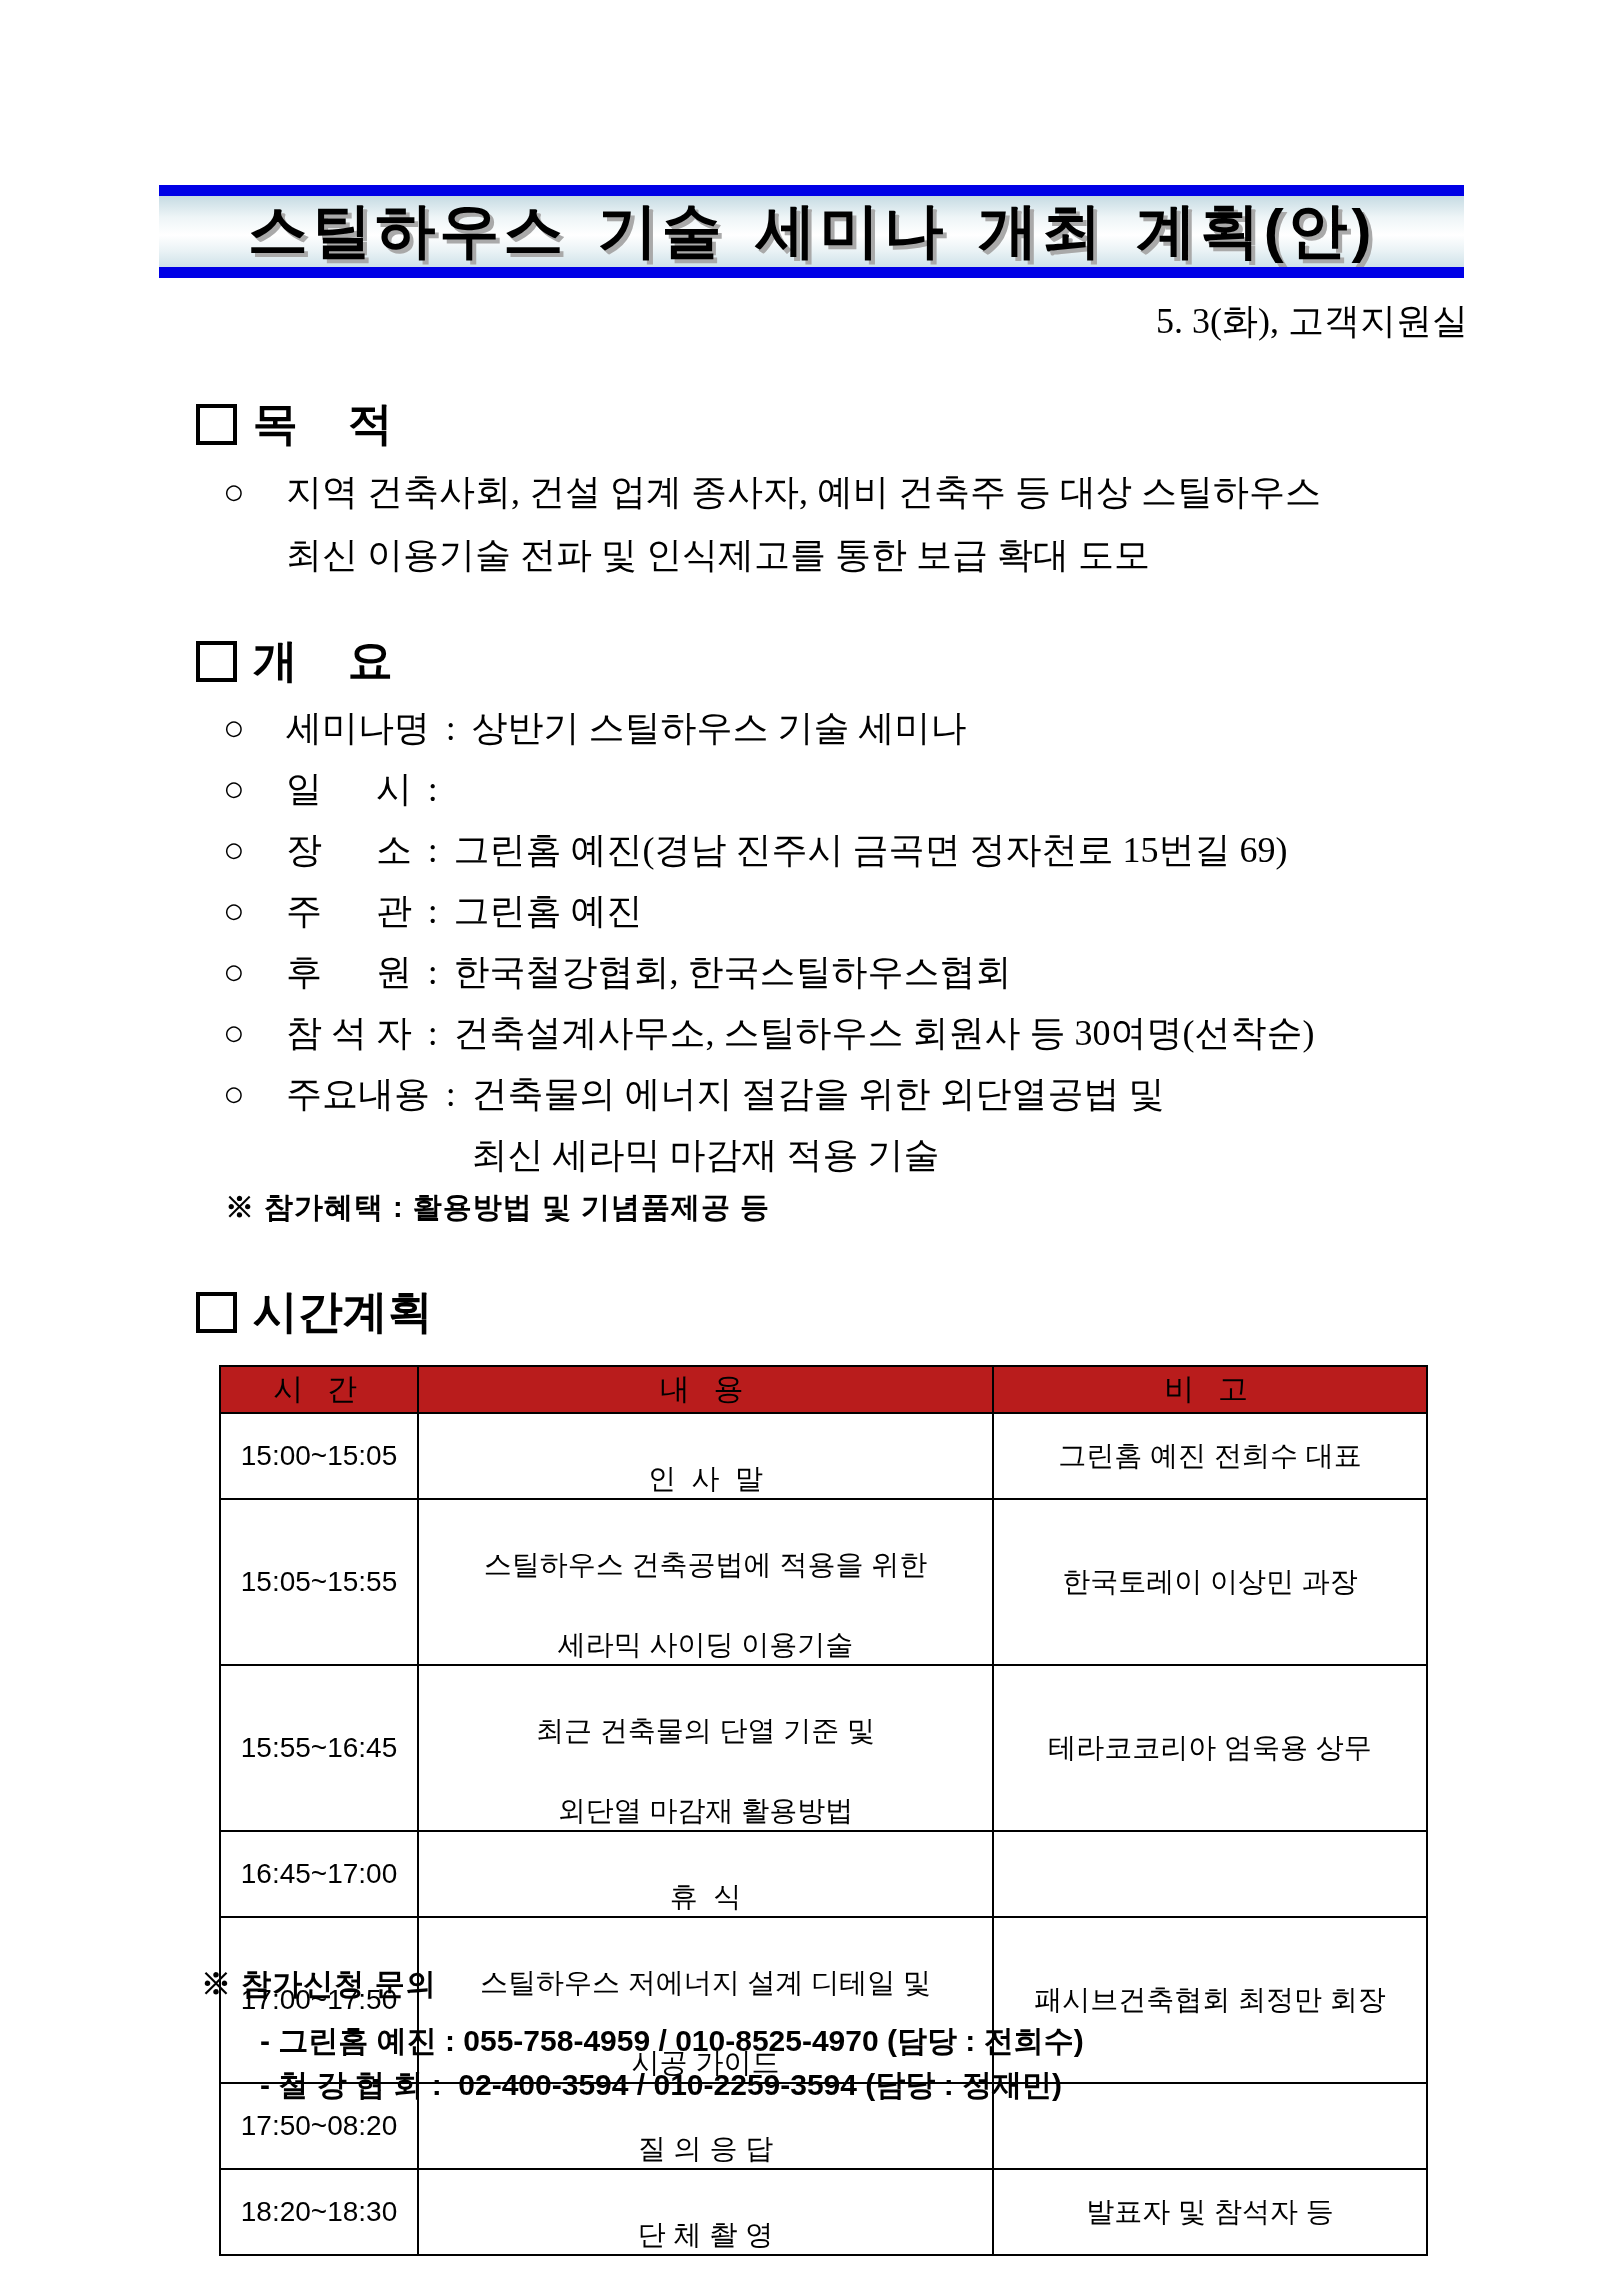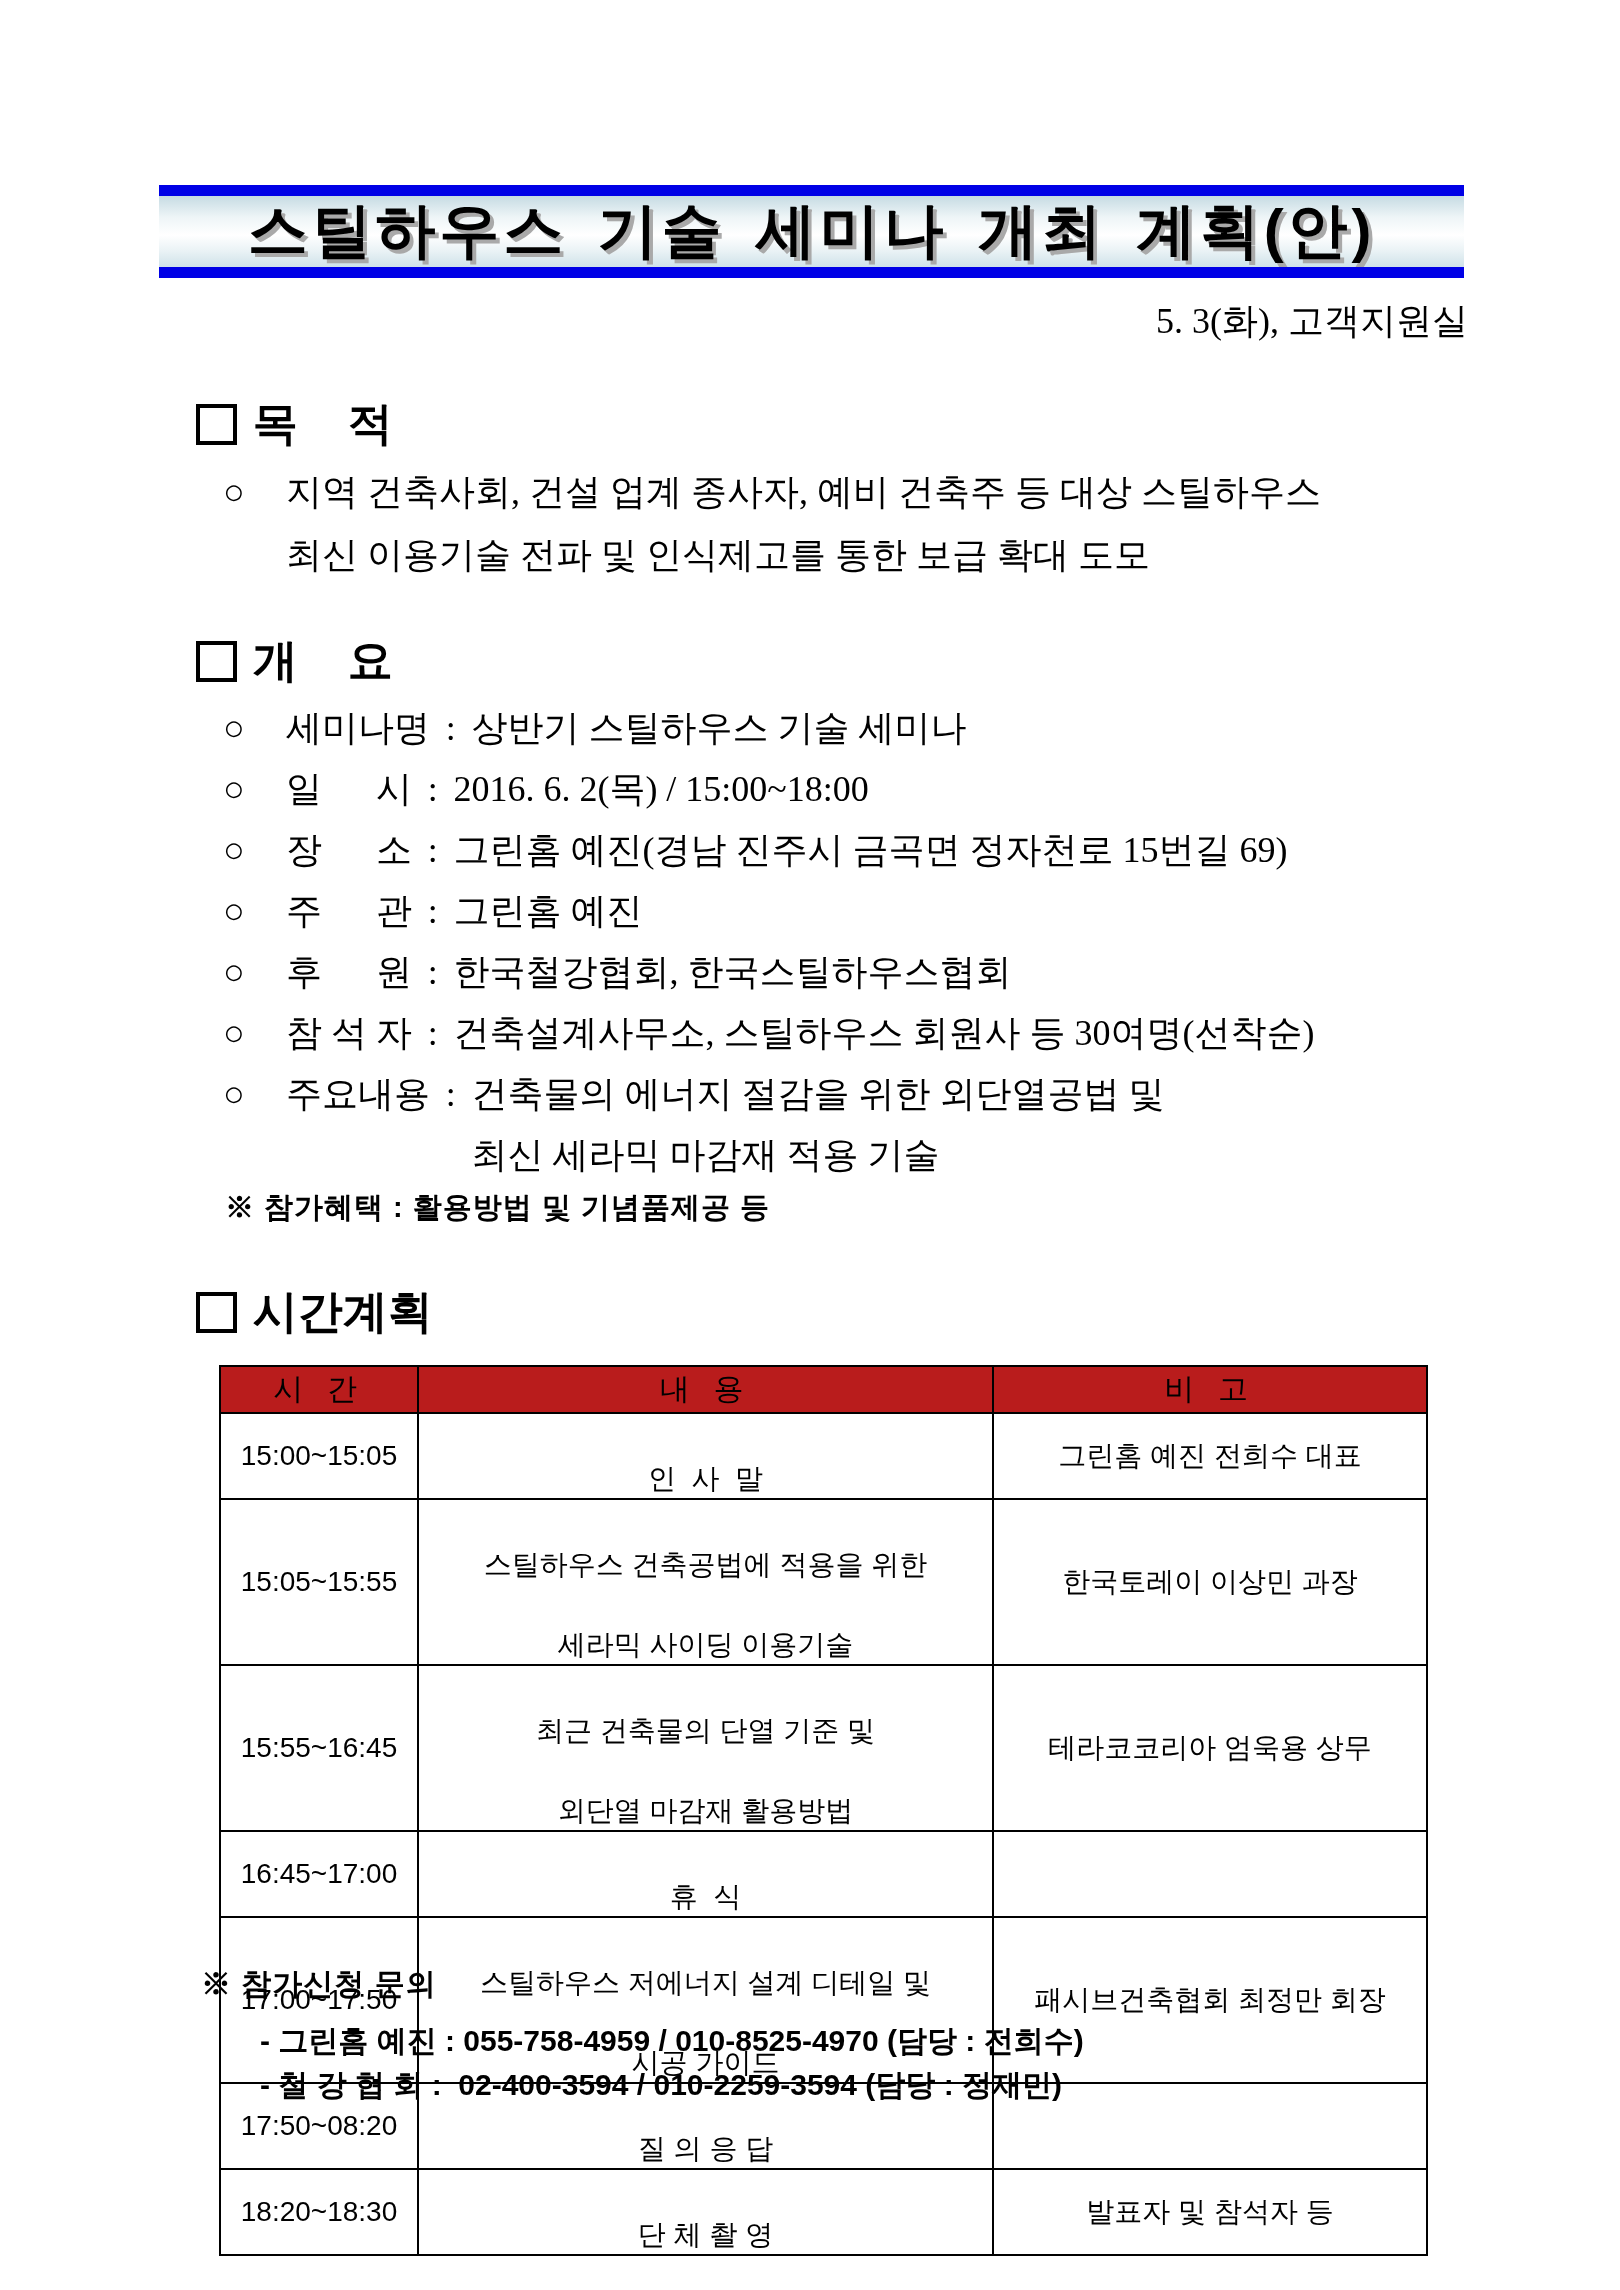--- a/index.html
+++ b/index.html
@@ -109,21 +109,20 @@
     <div class="o-item">
       <span class="o-marker">○</span>
       <span class="o-label">세미나명</span>
       <span class="o-sep">:</span>
       <div class="o-value"><div class="o-vline">상반기 스틸하우스 기술 세미나</div></div>
     </div>
     <div class="o-item">
       <span class="o-marker">○</span>
       <span class="o-label">일      시</span>
       <span class="o-sep">:</span>
-      <div class="o-value"><div class="o-vline">2016. 6. 2(목) / 15:00~18:00</div></div>
     </div>
     <div class="o-item">
       <span class="o-marker">○</span>
       <span class="o-label">장      소</span>
       <span class="o-sep">:</span>
       <div class="o-value"><div class="o-vline">그린홈 예진(경남 진주시 금곡면 정자천로 15번길 69)</div></div>
     </div>
     <div class="o-item">
       <span class="o-marker">○</span>
       <span class="o-label">주      관</span>

